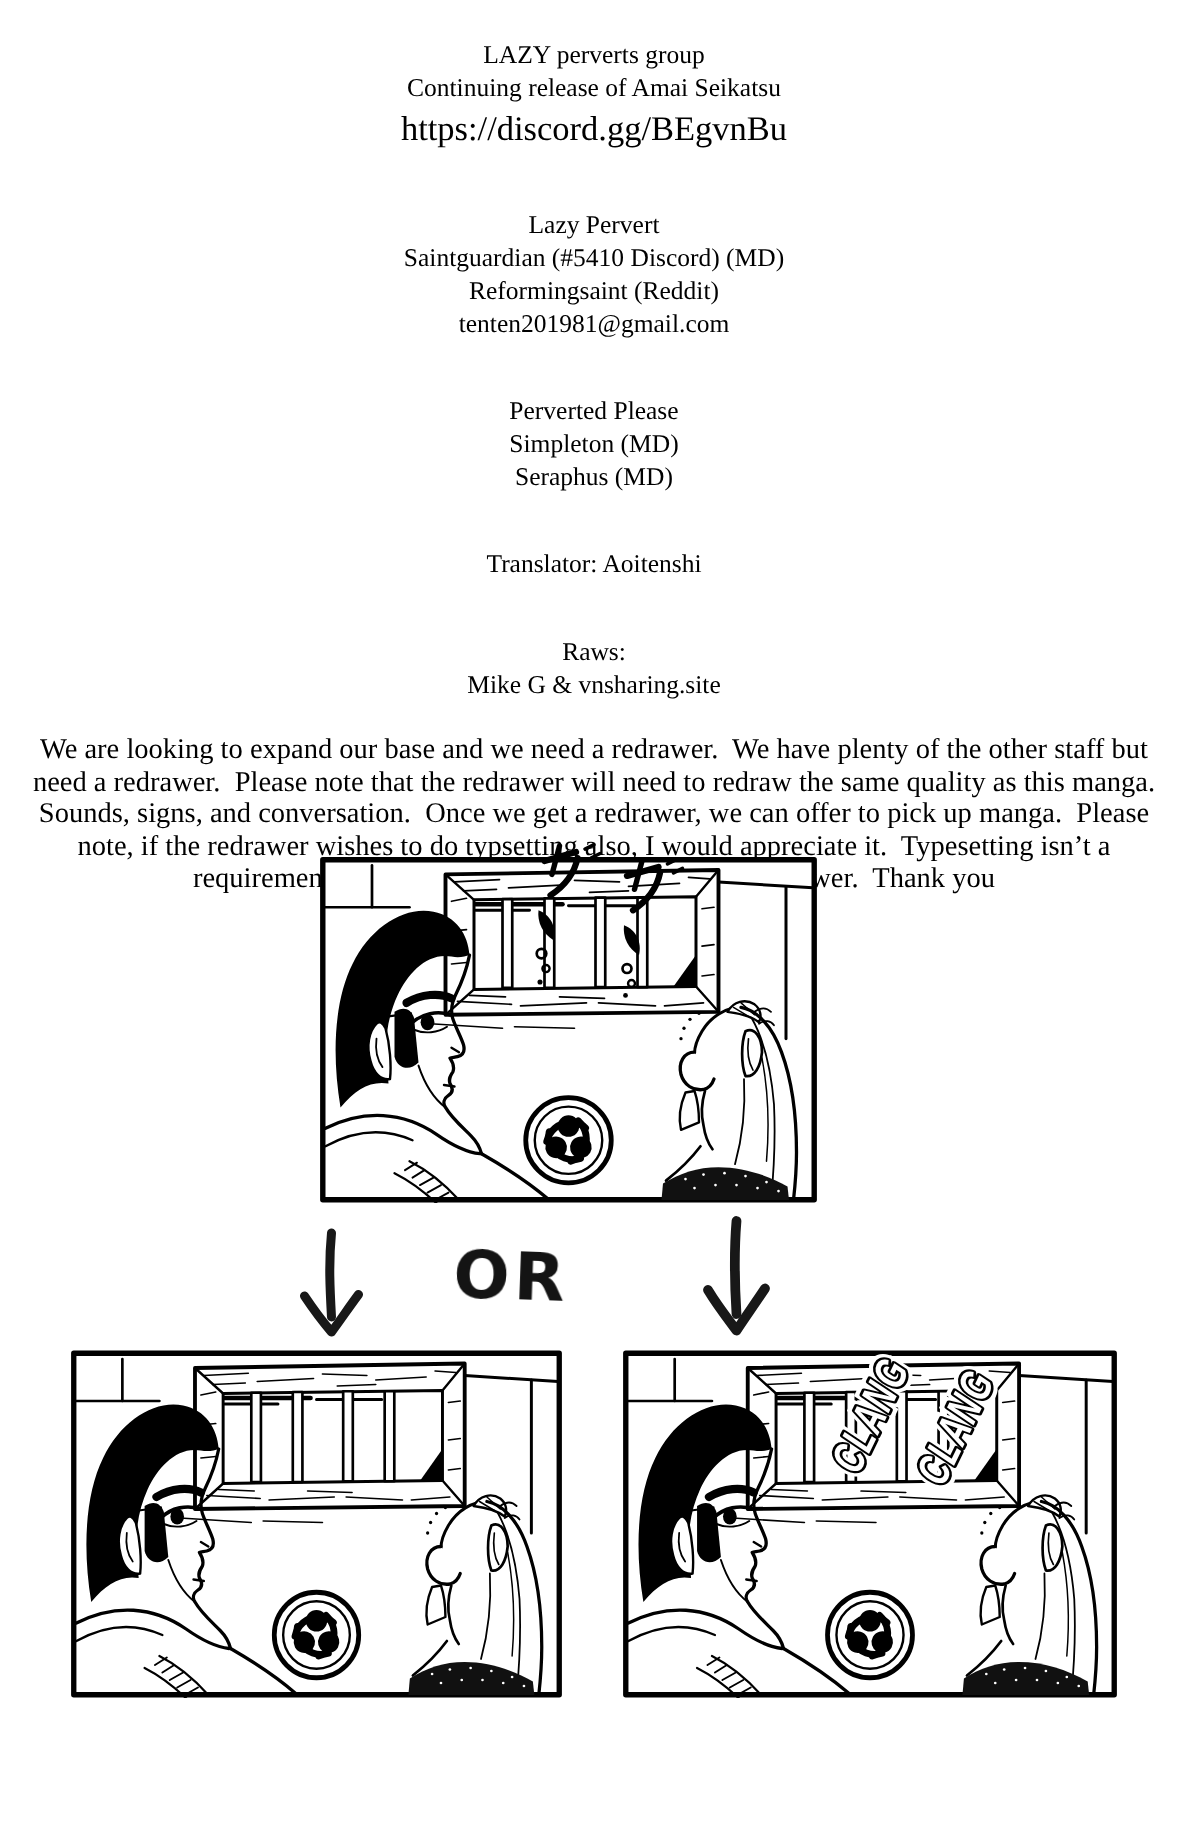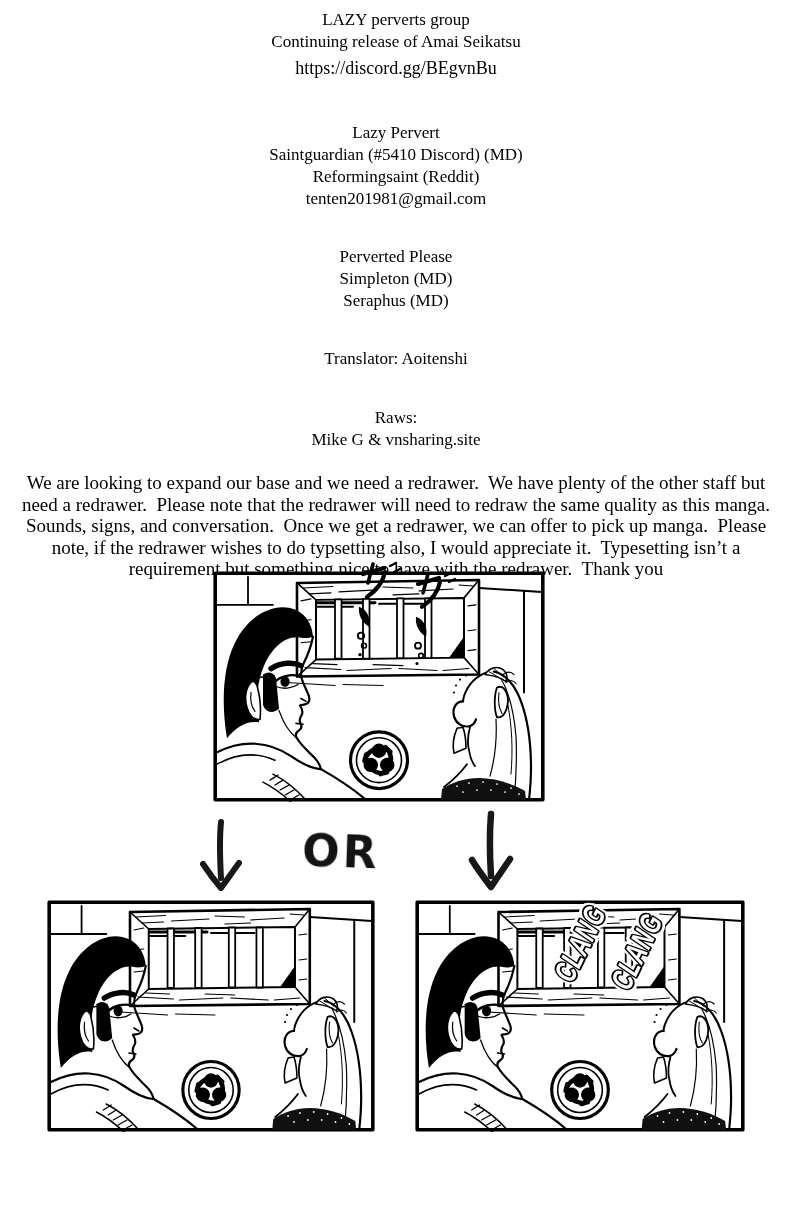--- a/index.html
+++ b/index.html
@@ -1,20 +1,20 @@
 <!DOCTYPE html>
 <html><head>
 <meta charset="utf-8">
 <style>
   html,body{margin:0;padding:0;background:#fff;}
   .page{position:relative;width:792px;height:1224px;background:#fff;overflow:hidden;
         font-family:"Liberation Serif",serif;color:#000;}
-  .credits{padding-top:9px;text-align:center;font-size:17px;line-height:21.7px;}
+  .credits{padding-top:26px;text-align:center;font-size:17px;line-height:21.7px;}
   .credits .line{white-space:pre;}
-  .url{font-size:18px;line-height:33px;}
+  .url{font-size:23px;line-height:33px;}
   .section{margin-top:37px;}
   .notice{margin:21.7px auto 0;width:766px;text-align:center;
           font-size:19px;line-height:21.5px;white-space:pre-wrap;}
   .figure{position:absolute;left:0;top:0;width:792px;height:1224px;pointer-events:none;}
   .panel{position:absolute;overflow:visible;}
   .panel-top{left:213px;top:571px;width:332px;height:231px;}
   .panel-left{left:47px;top:900px;width:328px;height:232px;}
   .panel-right{left:415px;top:900px;width:330px;height:232px;}
   .arrow{position:absolute;filter:blur(0.5px);}
   .arrow-left{left:190px;top:818px;}

